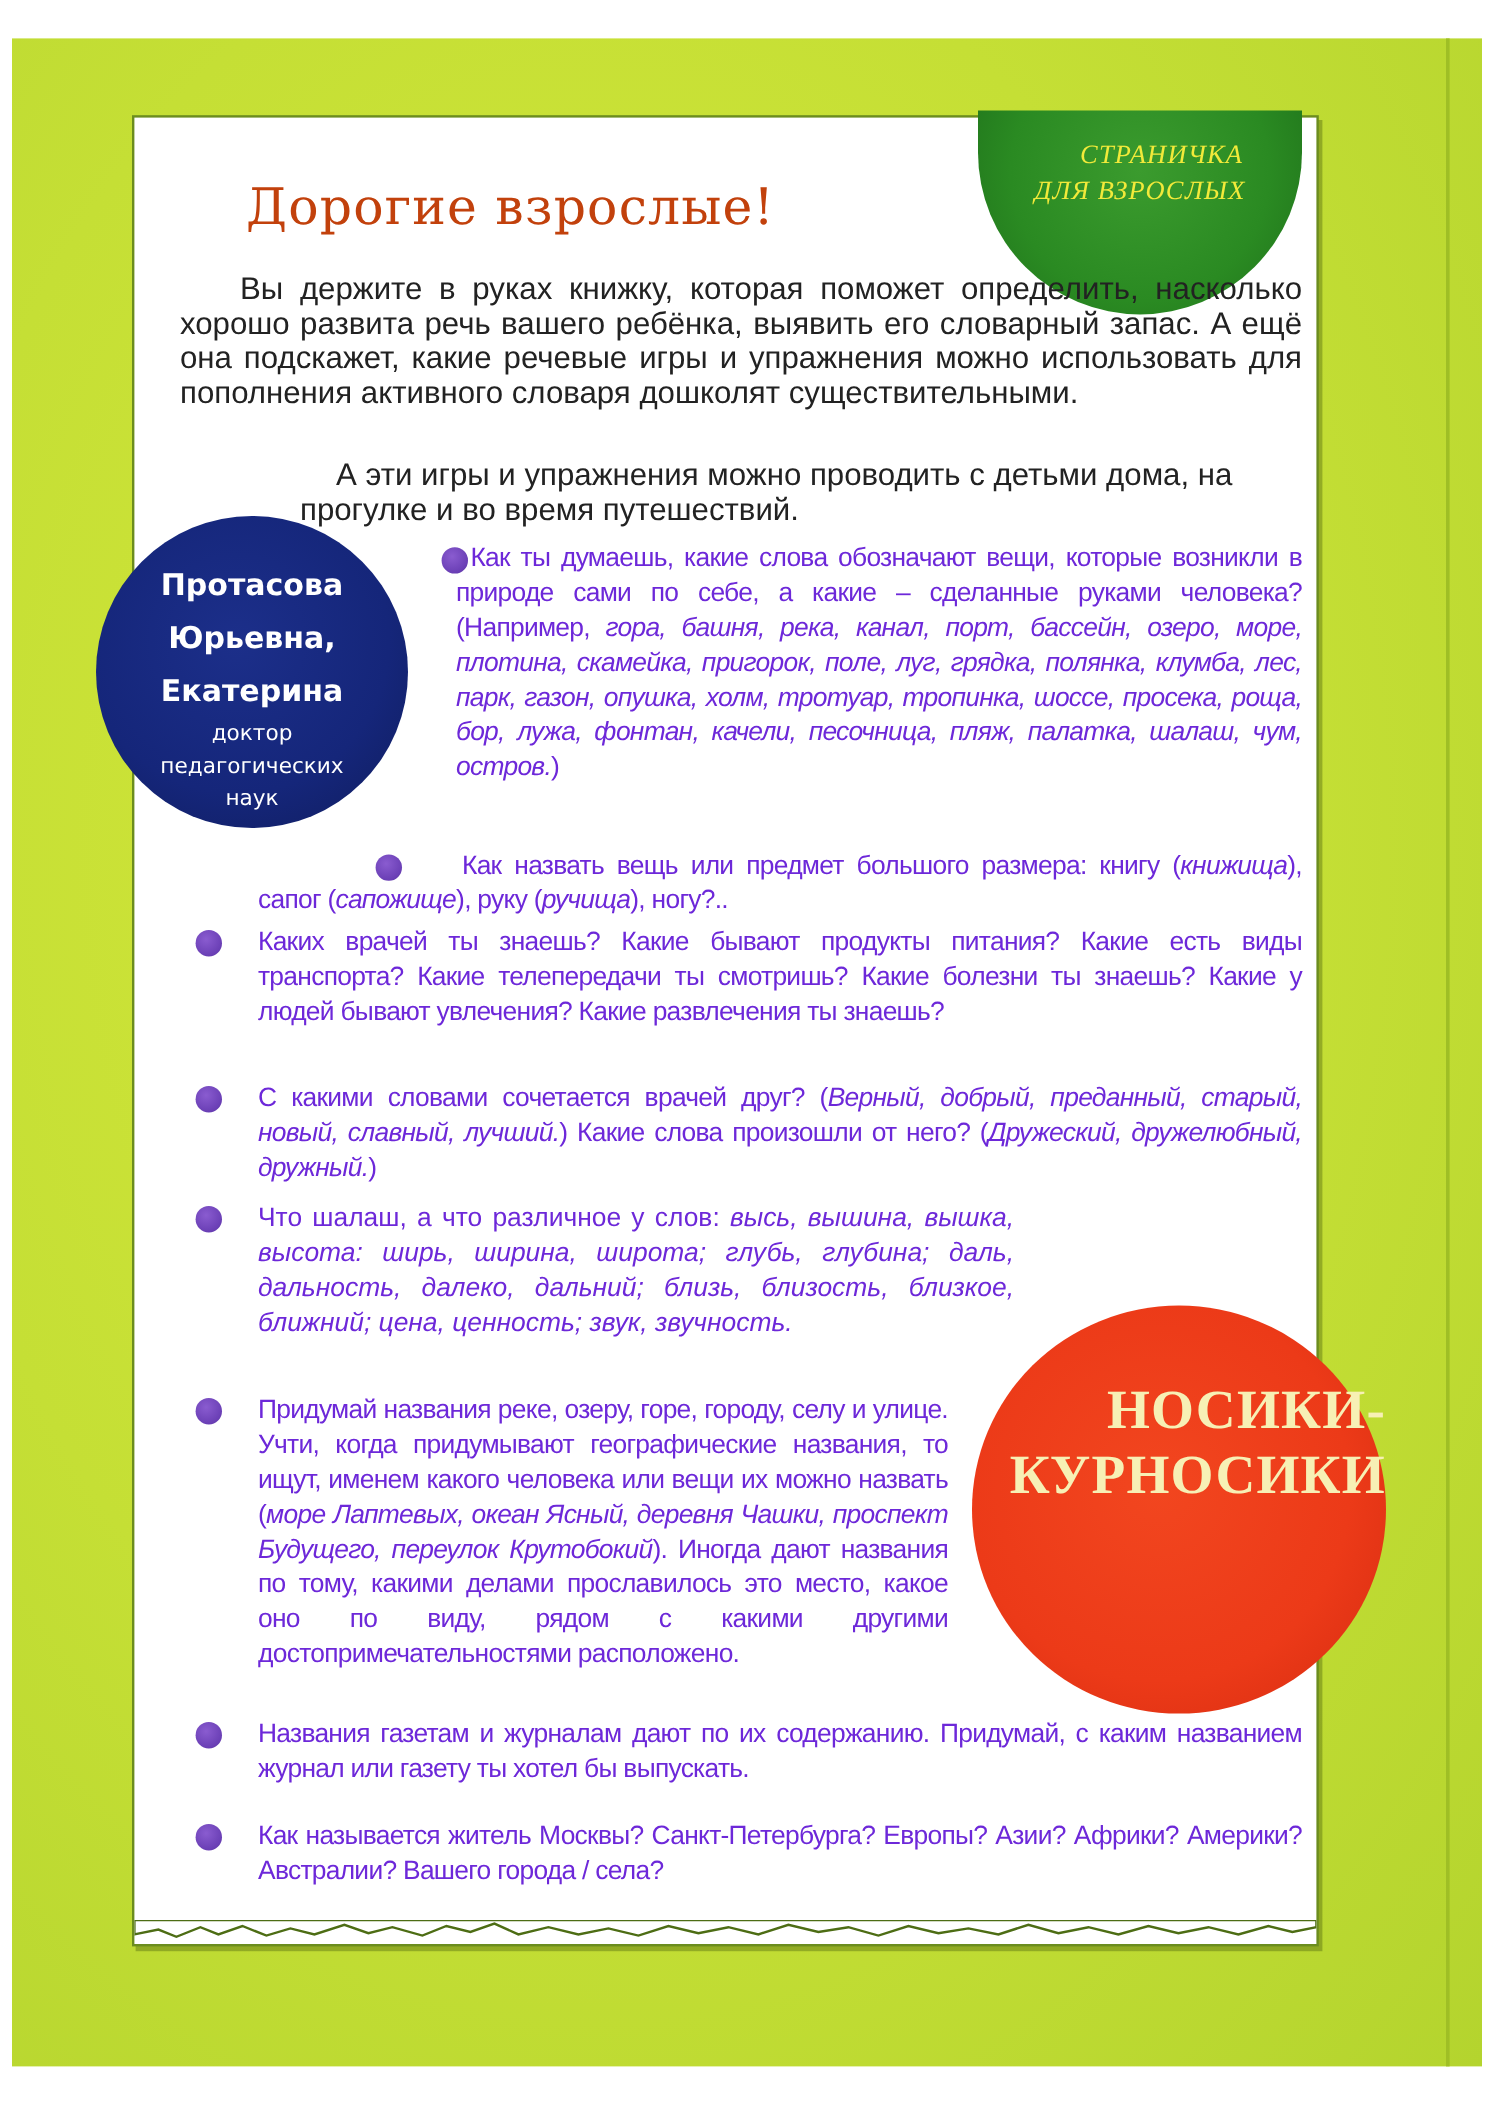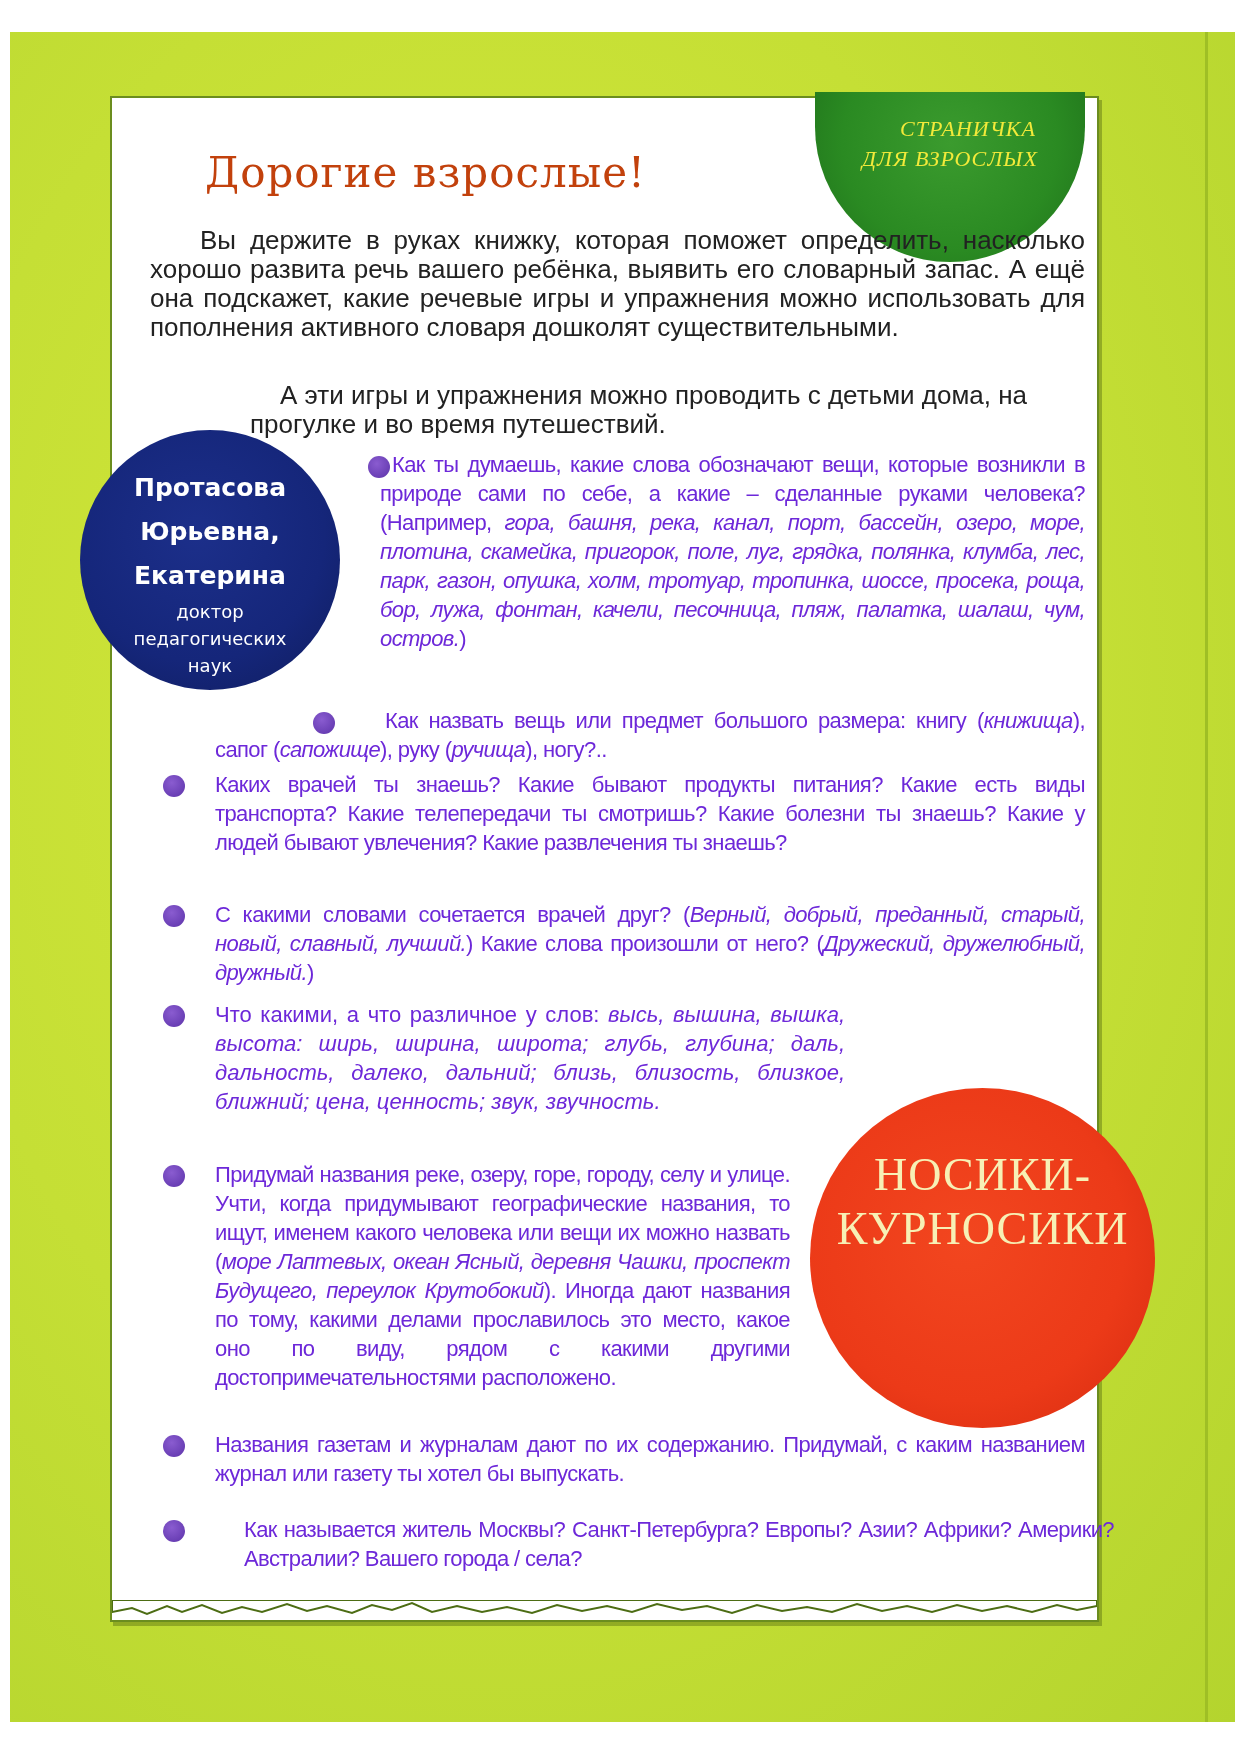--- a/index.html
+++ b/index.html
@@ -52,32 +52,32 @@
     position: absolute; left: 80px; top: 430px; width: 260px; height: 260px; border-radius: 50%;
     background: radial-gradient(circle at 45% 40%, #1c2f8a 0%, #15267a 60%, #0f1c5c 100%);
     color: #fff; text-align: center;
   }
   .blue-circle .name { font-family: "DejaVu Sans", sans-serif; font-weight: bold; font-size: 25px; line-height: 44px; }
   .blue-circle .name1 { margin-top: 36px; }
   .blue-circle .deg { font-family: "DejaVu Sans", sans-serif; font-size: 18px; line-height: 27px; }
   .red-circle {
     position: absolute; left: 810px; top: 1088px; width: 345px; height: 340px; border-radius: 50%;
     background: radial-gradient(circle at 45% 45%, #f2461f 0%, #ec3a18 60%, #d42a10 100%);
-    text-align: center; color: #f7f0b5;
-    font-family: "Liberation Serif", serif; font-weight: normal;
+    text-align: right; color: #f7f0b5;
+    font-family: "Liberation Serif", serif; font-weight: bold;
   }
   .red-circle .l1 { margin-top: 60px; font-size: 46px; line-height: 54px; letter-spacing: 1px; }
   .red-circle .l2 { font-size: 46px; line-height: 54px; letter-spacing: 1px; }
   .bullet {
     position: absolute; width: 22px; height: 22px; border-radius: 50%;
     background: radial-gradient(circle at 40% 35%, #8a5cd0 0%, #6a3fb5 70%, #55309a 100%);
   }
   .item { position: absolute; color: #6d28d9; font-size: 22px; line-height: 29px; text-align: justify; }
   .item i { font-style: italic; }
-  .jl { text-align-last: left; margin-left: 29px; }
+  .jl { text-align-last: left; }
 </style>
 </head>
 <body>
 
 <div class="green-page"></div>
 <div class="spine"></div>
 
 <div class="paper"></div>
 <svg class="torn-bottom" viewBox="0 0 985 30" preserveAspectRatio="none">
   <path d="M0 12 L20 8 L35 14 L55 6 L70 12 L90 5 L110 13 L130 7 L150 12 L175 4 L195 11 L215 6 L240 13 L260 5 L280 10 L300 3 L320 12 L345 6 L370 12 L395 7 L420 13 L445 5 L470 11 L495 6 L520 12 L545 4 L570 10 L595 6 L620 13 L645 5 L670 11 L695 7 L720 12 L745 4 L770 11 L795 6 L820 12 L845 5 L870 11 L895 6 L920 12 L945 5 L965 10 L985 6 L985 0 L0 0 Z" fill="#ffffff" stroke="#4d6d14" stroke-width="2"></path>
@@ -117,21 +117,21 @@
   <span>Каких врачей ты знаешь? Какие бывают продукты питания? Какие есть виды транспорта? Какие телепередачи ты смотришь? Какие болезни ты знаешь? Какие у людей бывают увлечения? Какие развлечения ты знаешь?</span>
 </div>
 
 <div class="bullet" style="left:163px; top:905px;"></div>
 <div class="item narrow" style="left:215px; top:900px; width:870px;">
   <span>С какими словами сочетается врачей друг? (</span><i>Верный, добрый, преданный, старый, новый, славный, лучший.</i><span>) Какие слова произошли от него? (</span><i>Дружеский, дружелюбный, дружный.</i><span>)</span>
 </div>
 
 <div class="bullet" style="left:163px; top:1005px;"></div>
 <div class="item" style="left:215px; top:1000px; width:630px;">
-  <span>Что какими, а что различное у слов: </span><i>высь, вышина, вышка, высота: ширь, ширина, широта; глубь, глубина; даль, дальность, далеко, дальний; близь, близость, близкое, ближний; цена, ценность; звук, звучность.</i>
+  <span>Что шалаш, а что различное у слов: </span><i>высь, вышина, вышка, высота: ширь, ширина, широта; глубь, глубина; даль, дальность, далеко, дальний; близь, близость, близкое, ближний; цена, ценность; звук, звучность.</i>
 </div>
 
 <div class="bullet" style="left:163px; top:1165px;"></div>
 <div class="item narrow" style="left:215px; top:1160px; width:870px;">
   <div style="width:575px;">
     <span>Придумай названия реке, озеру, горе, городу, селу и улице. Учти, когда придумывают географические названия, то ищут, именем какого человека или вещи их можно назвать (</span><i>море Лаптевых, океан Ясный, деревня Чашки, проспект Будущего, переулок Крутобокий</i><span>). Иногда дают названия по тому, какими делами прославилось это место, какое оно по виду, рядом с какими другими достопримечательностями расположено.</span>
   </div>
 </div>
 
 <div class="bullet" style="left:163px; top:1435px;"></div>

